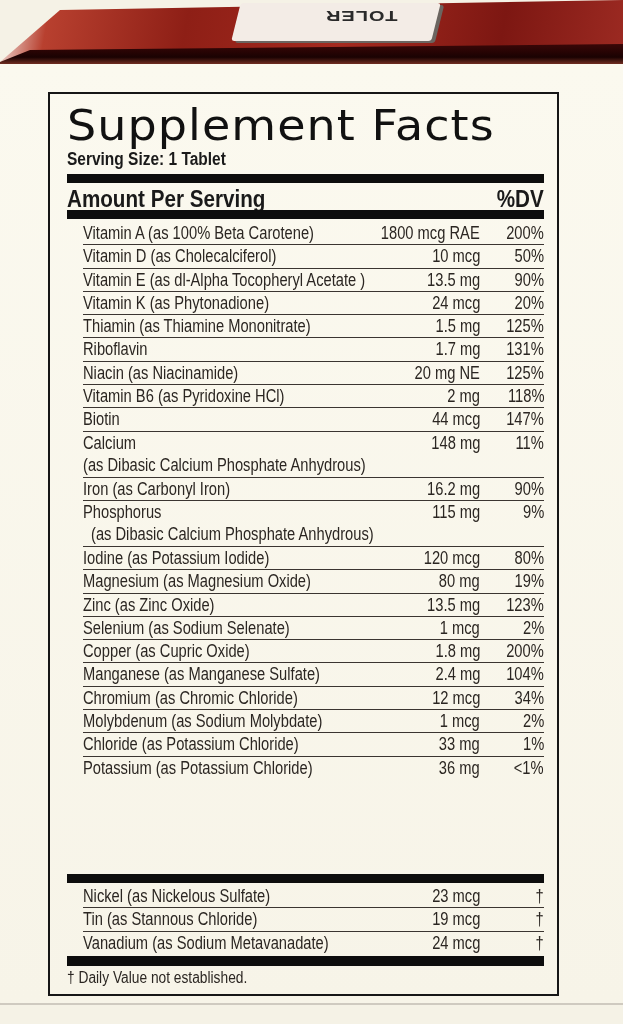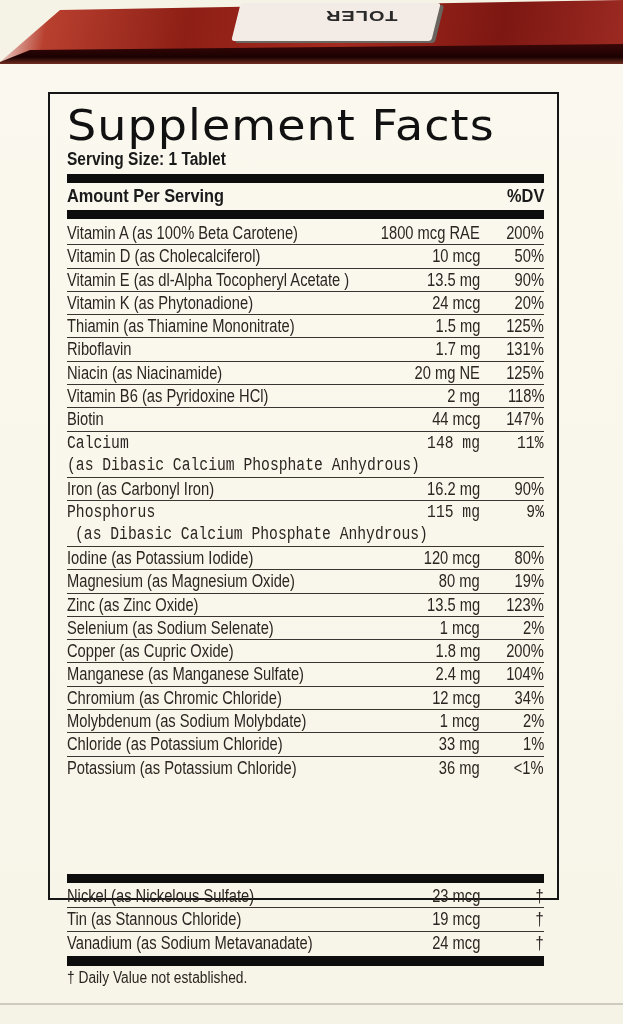--- a/index.html
+++ b/index.html
@@ -29,45 +29,45 @@
   }
   .panel {
     position:absolute; left:0; top:64px; width:623px; height:940px;
     background:linear-gradient(180deg,#fbf9ef 0%, #f7f4e8 100%);
     border-radius:0 0 4px 4px;
   }
   .panel-bottom-edge {
     position:absolute; left:0; top:1003px; width:623px; height:2px; background:#cfcac0;
   }
   .facts {
-    position:absolute; left:48px; top:92px; width:511px; height:808px;
+    position:absolute; left:48px; top:92px; width:511px; height:904px;
     border:2px solid #161616; box-sizing:border-box;
   }
   .inner { position:absolute; left:17px; right:13px; top:0; }
   .title {
     position:absolute; left:0; top:6px; font-size:43px; color:#111; letter-spacing:1px;
     font-family:"DejaVu Sans", sans-serif; white-space:nowrap; transform:scaleX(1.07); transform-origin:left;
   }
   .serving {
     position:absolute; left:0; top:55px; font-size:18px; font-weight:bold; color:#1a1a1a;
     transform:scaleX(0.86); transform-origin:left; white-space:nowrap;
   }
   .bar { position:absolute; left:0; right:0; background:#0d0d0d; }
   .hdr {
     position:absolute; left:0; right:0; top:91px; height:26px;
-    font-size:19px; font-weight:bold; color:#1a1a1a;
+    font-size:24px; font-weight:bold; color:#1a1a1a;
   }
   .hdr .l { position:absolute; left:0; transform:scaleX(0.86); transform-origin:left; white-space:nowrap; }
   .hdr .r { position:absolute; right:0; transform:scaleX(0.86); transform-origin:right; white-space:nowrap; }
-  .rows { position:absolute; left:0; right:0; }
+  .rows { position:absolute; left:16px; right:0; }
   .row {
     position:relative; border-bottom:1.5px solid #3b3531; box-sizing:border-box;
     font-size:17.5px; color:#2b2622; height:23.3px;
   }
-  .row.tall { height:46px;font-family:Liberation Mono, monospace; }
+  .row.tall { height:46px; }
   .row span { position:absolute; white-space:nowrap; }
   .row .name { left:0; top:1px; transform:scaleX(0.84); transform-origin:left; }
   .row .sub { left:0; top:23px; transform:scaleX(0.84); transform-origin:left; }
   .row .sub.indent { left:8px; }
   .row .amt { right:64px; top:1px; transform:scaleX(0.84); transform-origin:right; }
   .row .dv { right:0; top:1px; transform:scaleX(0.84); transform-origin:right; }
   .row.nob { border-bottom:none; }
   .foot {
     position:absolute; left:0; font-size:16px; color:#2b2622;
     transform:scaleX(0.86); transform-origin:left; white-space:nowrap;

